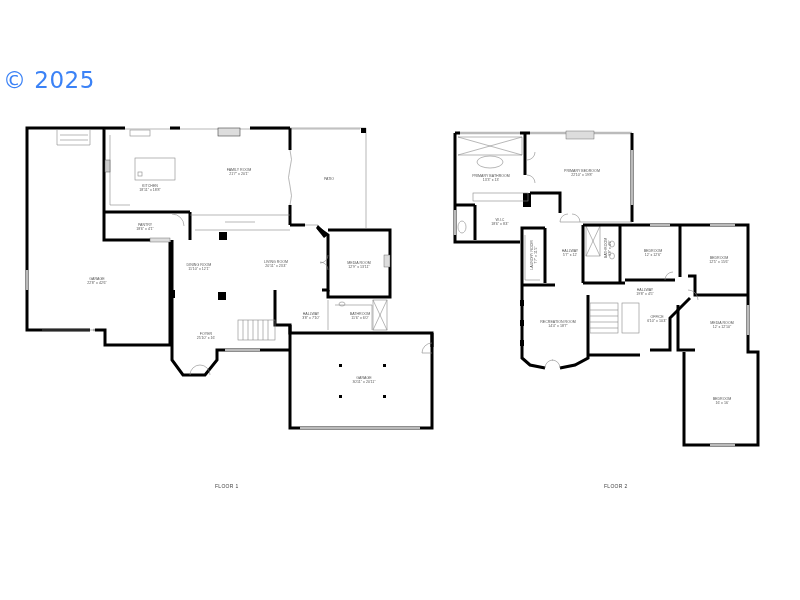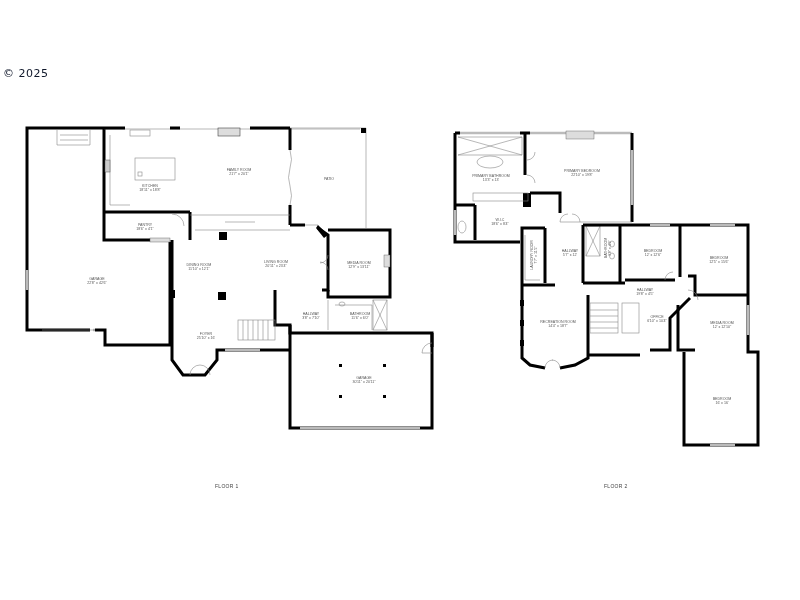--- a/index.html
+++ b/index.html
@@ -1,17 +1,17 @@
 <!DOCTYPE html>
 <html><head>
 <meta charset="utf-8">
 <style>
   html, body { margin:0; padding:0; background:#ffffff; }
   body { width:800px; height:600px; position:relative; overflow:hidden; font-family:"Liberation Sans", sans-serif; }
-  .copyright { position:absolute; left:3px; top:67px; font-size:11px; color:#0f172a; font-family:"DejaVu Sans", sans-serif; letter-spacing:0.5px; }
+  .copyright { position:absolute; left:3px; top:67px; font-size:23px; color:#3b82f6; font-family:"DejaVu Sans", sans-serif; letter-spacing:0.5px; }
   svg.plan { position:absolute; left:0; top:0; }
   .lbl { font-family:"Liberation Sans", sans-serif; font-size:3.6px; fill:#555; text-anchor:middle; }
   .floor-lbl { position:absolute; font-size:5px; color:#444; letter-spacing:0.3px; }
   .wall { stroke:#000; stroke-width:3; fill:none; }
   .thin { stroke:#888; stroke-width:0.6; fill:none; }
   .win { stroke:#bbb; stroke-width:2.5; fill:none; }
   .blk { fill:#000; }
 </style>
 </head>
 <body>

